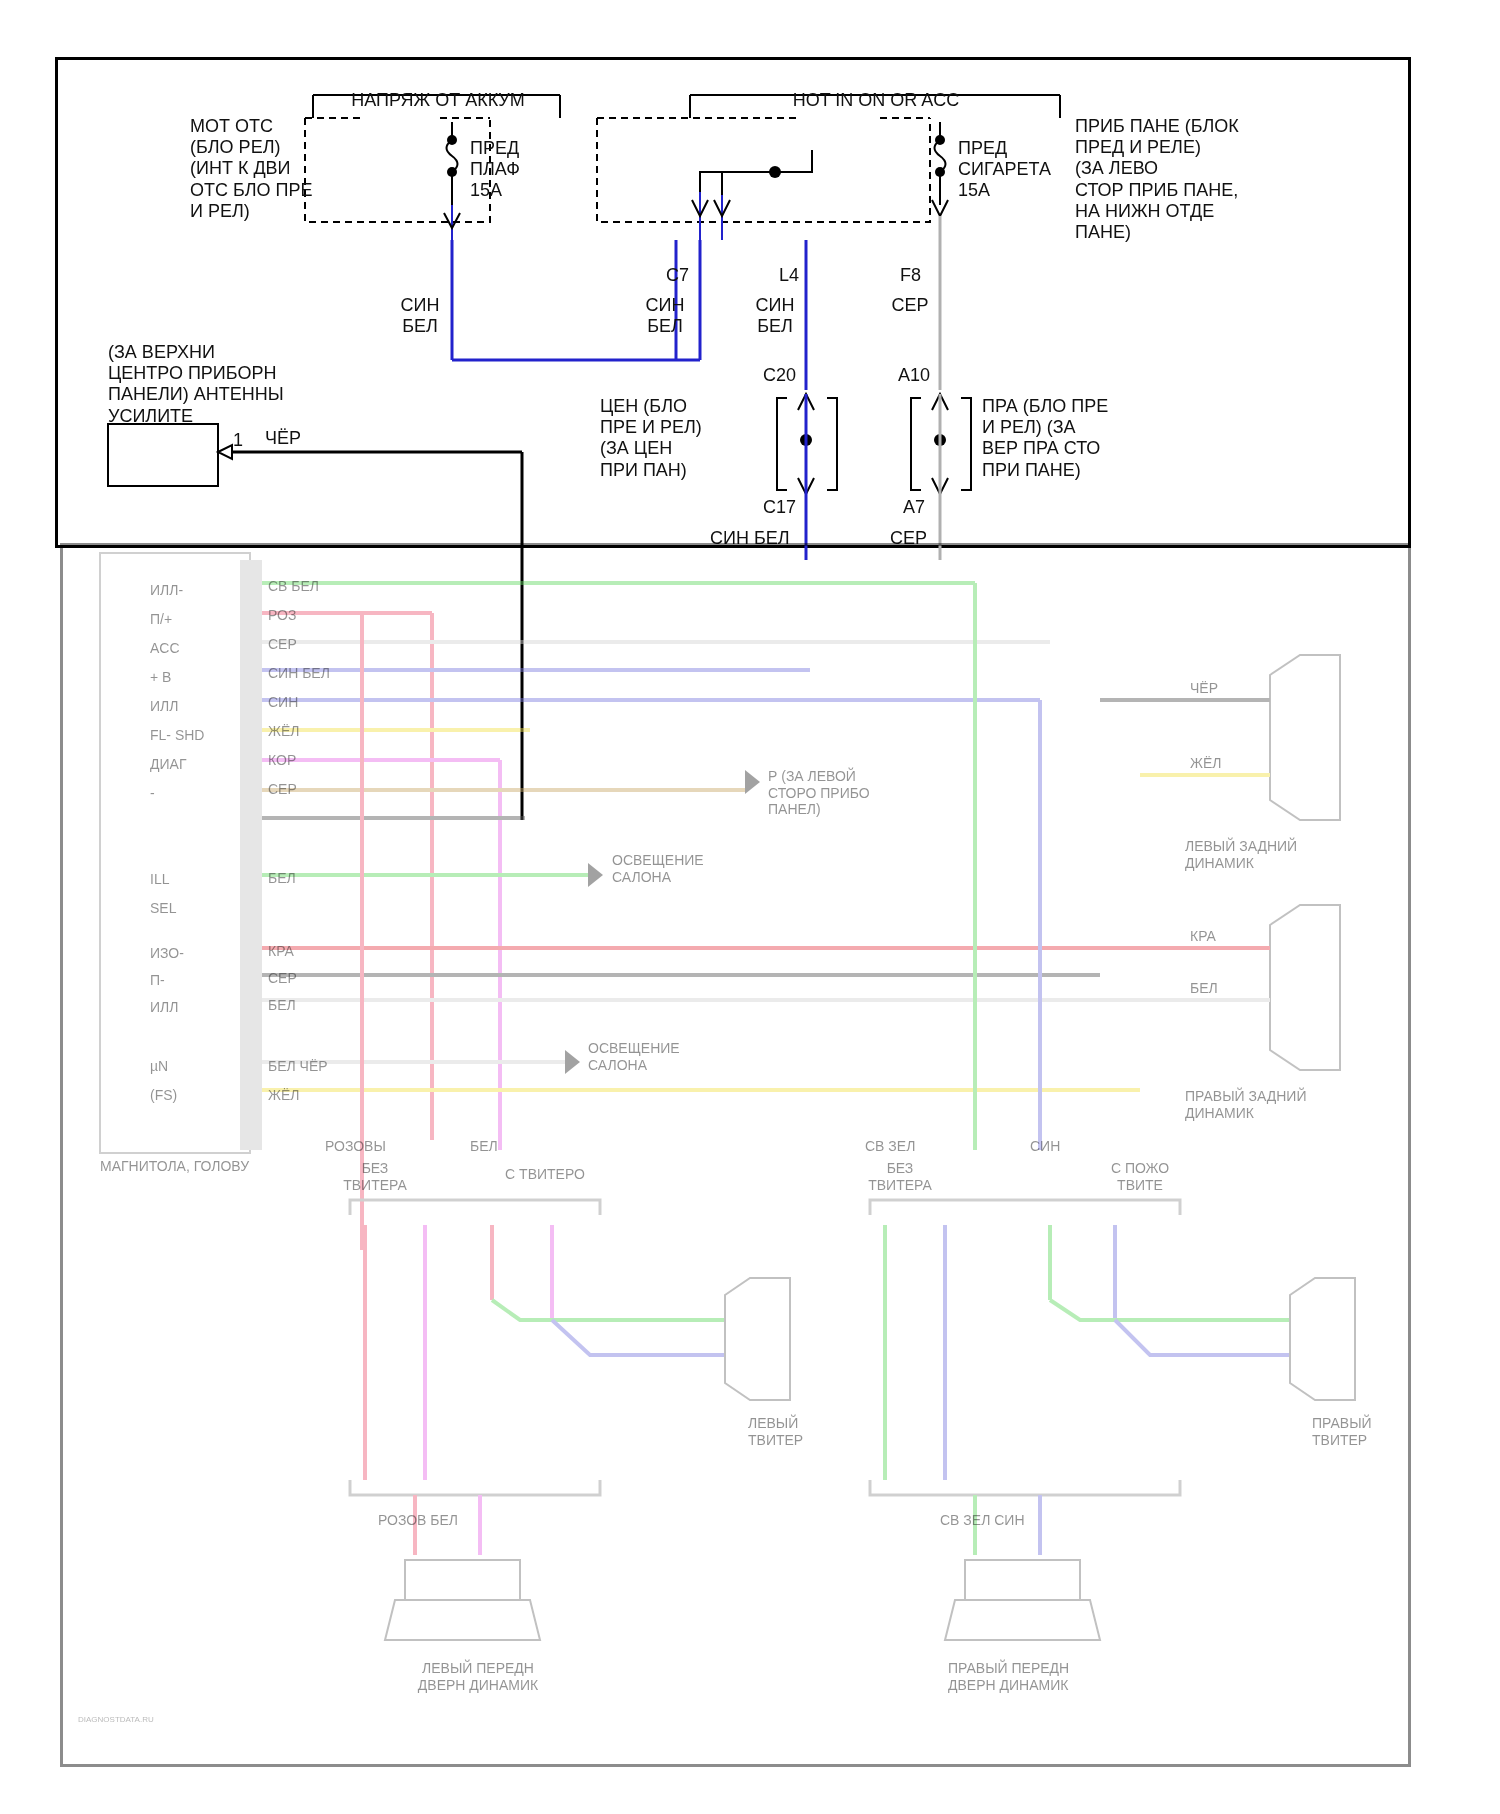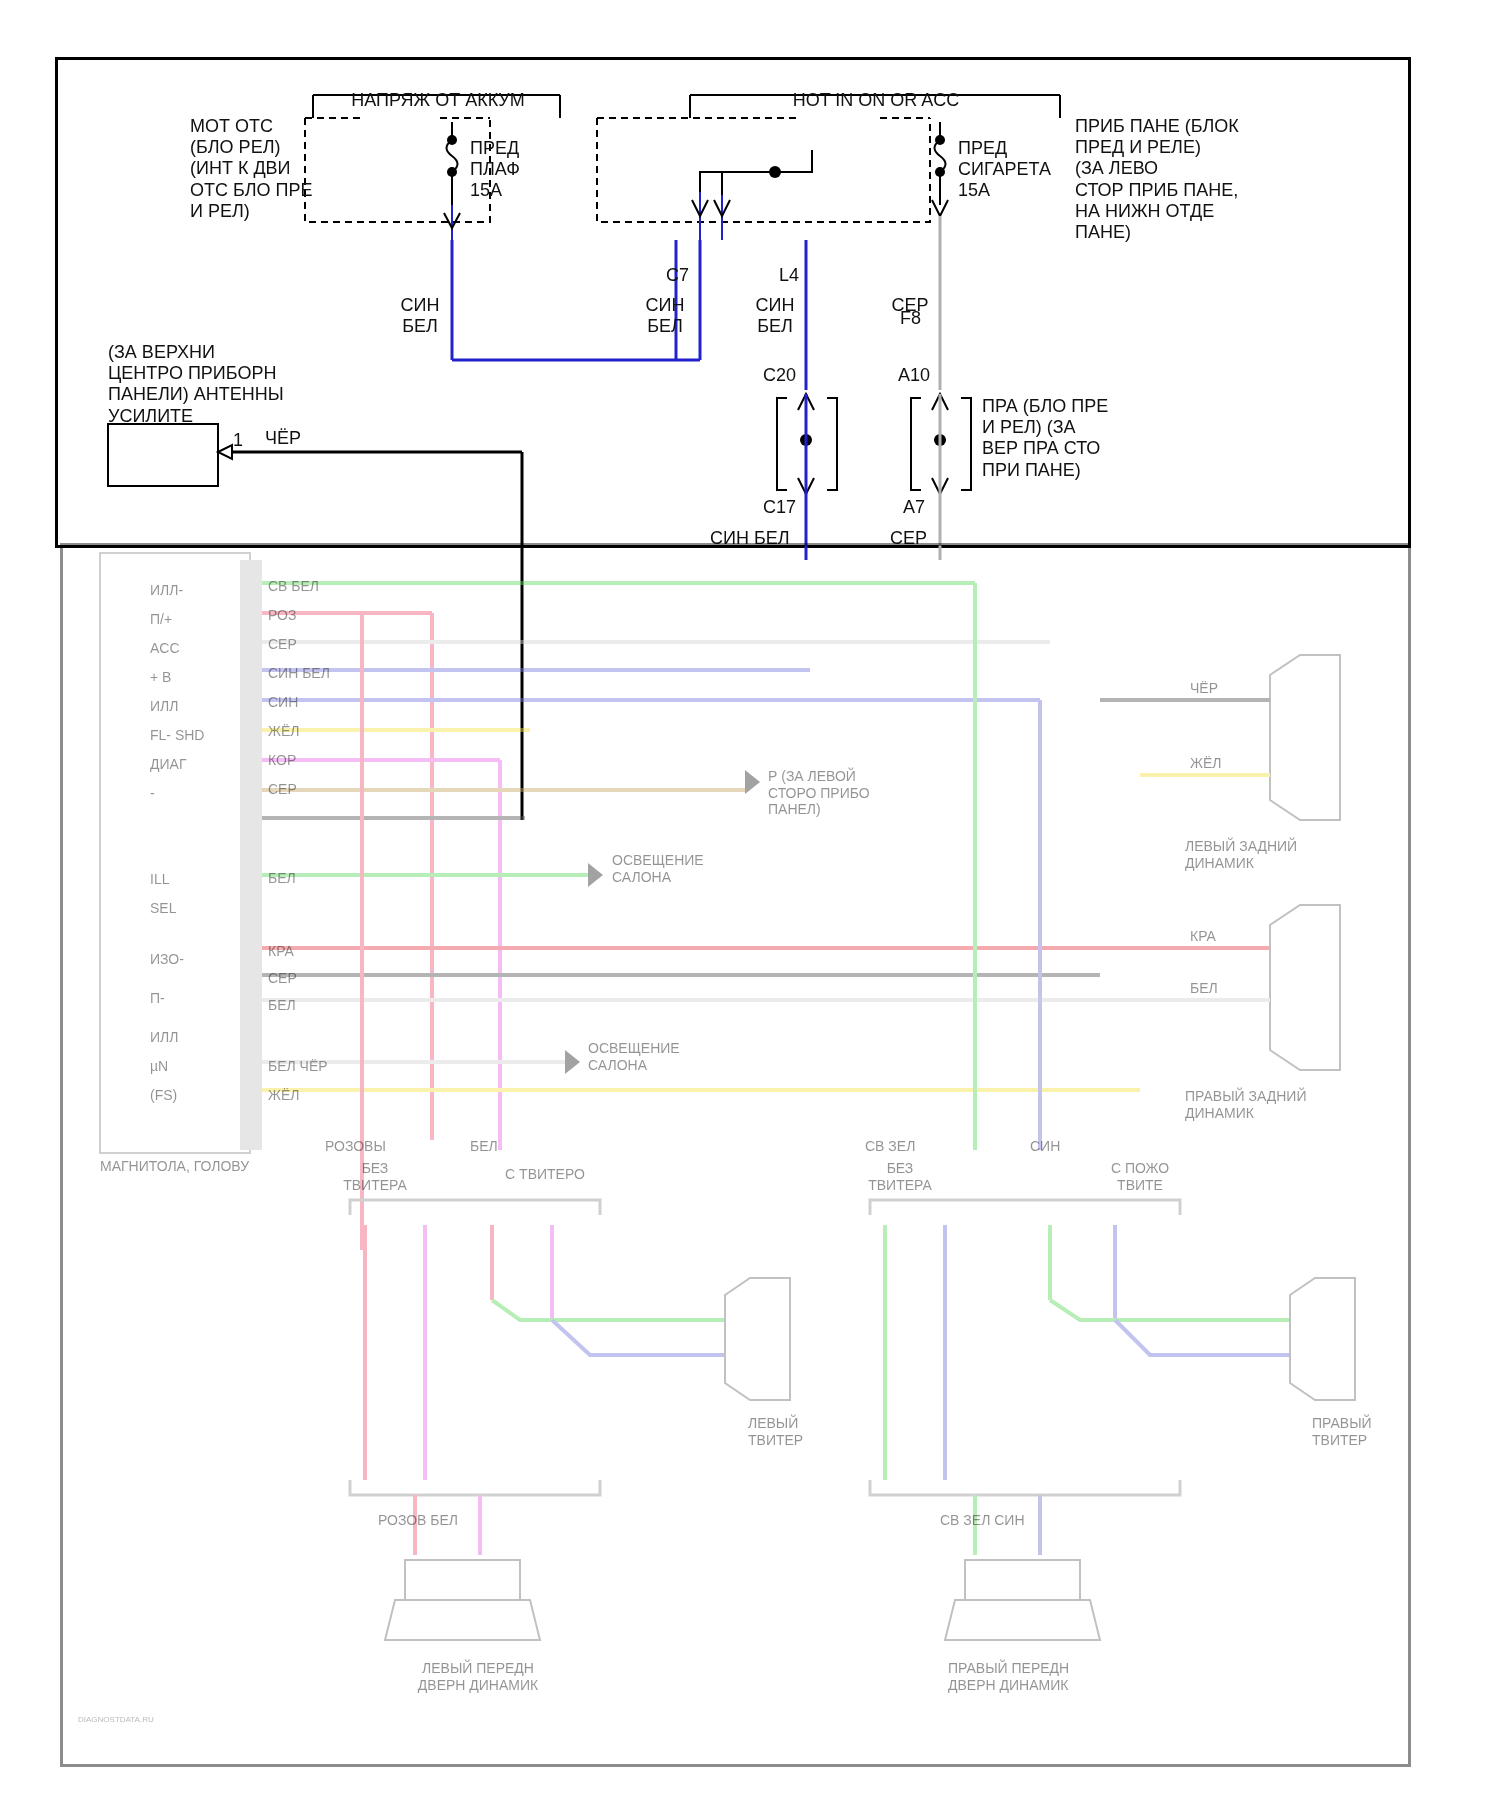--- a/index.html
+++ b/index.html
@@ -113,37 +113,41 @@
 
   <div class="txt t18" style="left:470px;top:138px;">ПРЕД
 ПЛАФ
 15A</div>
   <div class="txt t18" style="left:958px;top:138px;">ПРЕД
 СИГАРЕТА
 15A</div>
 
   <div class="txt t18" style="left:666px;top:265px;">C7</div>
   <div class="txt t18" style="left:779px;top:265px;">L4</div>
-  <div class="txt t18" style="left:900px;top:265px;margin-top:43px;">F8</div>
+  <div class="txt t18" style="left:900px;top:265px;">F8</div>
 
   <div class="txt t18 ctr" style="left:390px;top:295px;width:60px;">СИН
 БЕЛ</div>
   <div class="txt t18 ctr" style="left:635px;top:295px;width:60px;">СИН
 БЕЛ</div>
   <div class="txt t18 ctr" style="left:745px;top:295px;width:60px;">СИН
 БЕЛ</div>
   <div class="txt t18 ctr" style="left:880px;top:295px;width:60px;">СЕР</div>
 
   <div class="txt t18" style="left:763px;top:365px;">C20</div>
   <div class="txt t18" style="left:763px;top:497px;">C17</div>
   <div class="txt t18" style="left:898px;top:365px;">A10</div>
   <div class="txt t18" style="left:903px;top:497px;">A7</div>
   <div class="txt t18" style="left:710px;top:528px;">СИН БЕЛ</div>
   <div class="txt t18" style="left:890px;top:528px;">СЕР</div>
 
+  <div class="txt t18 rt" style="left:600px;top:396px;width:165px;">ЦЕН (БЛО
+ПРЕ И РЕЛ)
+(ЗА ЦЕН
+ПРИ ПАН)</div>
   <div class="txt t18" style="left:982px;top:396px;width:180px;">ПРА (БЛО ПРЕ
 И РЕЛ) (ЗА
 ВЕР ПРА СТО
 ПРИ ПАНЕ)</div>
 
   <div class="txt t18" style="left:108px;top:342px;width:230px;">(ЗА ВЕРХНИ
 ЦЕНТРО ПРИБОРН
 ПАНЕЛИ) АНТЕННЫ
 УСИЛИТЕ</div>
   <div class="txt t18" style="left:233px;top:430px;">1</div>
@@ -232,21 +236,21 @@
   <div class="txt t9 faded rt" style="left:150px;top:576px;width:85px;line-height:29px;">ИЛЛ-
 П/+
 ACC
 + В
 ИЛЛ
 FL- SHD
 ДИАГ
 -</div>
   <div class="txt t9 faded rt" style="left:150px;top:865px;width:85px;line-height:29px;">ILL
 SEL</div>
-  <div class="txt t9 faded rt" style="left:150px;top:940px;width:85px;line-height:39px;">ИЗО-
+  <div class="txt t9 faded rt" style="left:150px;top:940px;width:85px;line-height:27px;">ИЗО-
 П-
 ИЛЛ</div>
   <div class="txt t9 faded rt" style="left:150px;top:1052px;width:85px;line-height:29px;">µN
 (FS)</div>
 
   <div class="txt t9 faded" style="left:268px;top:572px;line-height:29px;">СВ БЕЛ
 РОЗ
 СЕР
 СИН БЕЛ
 СИН

